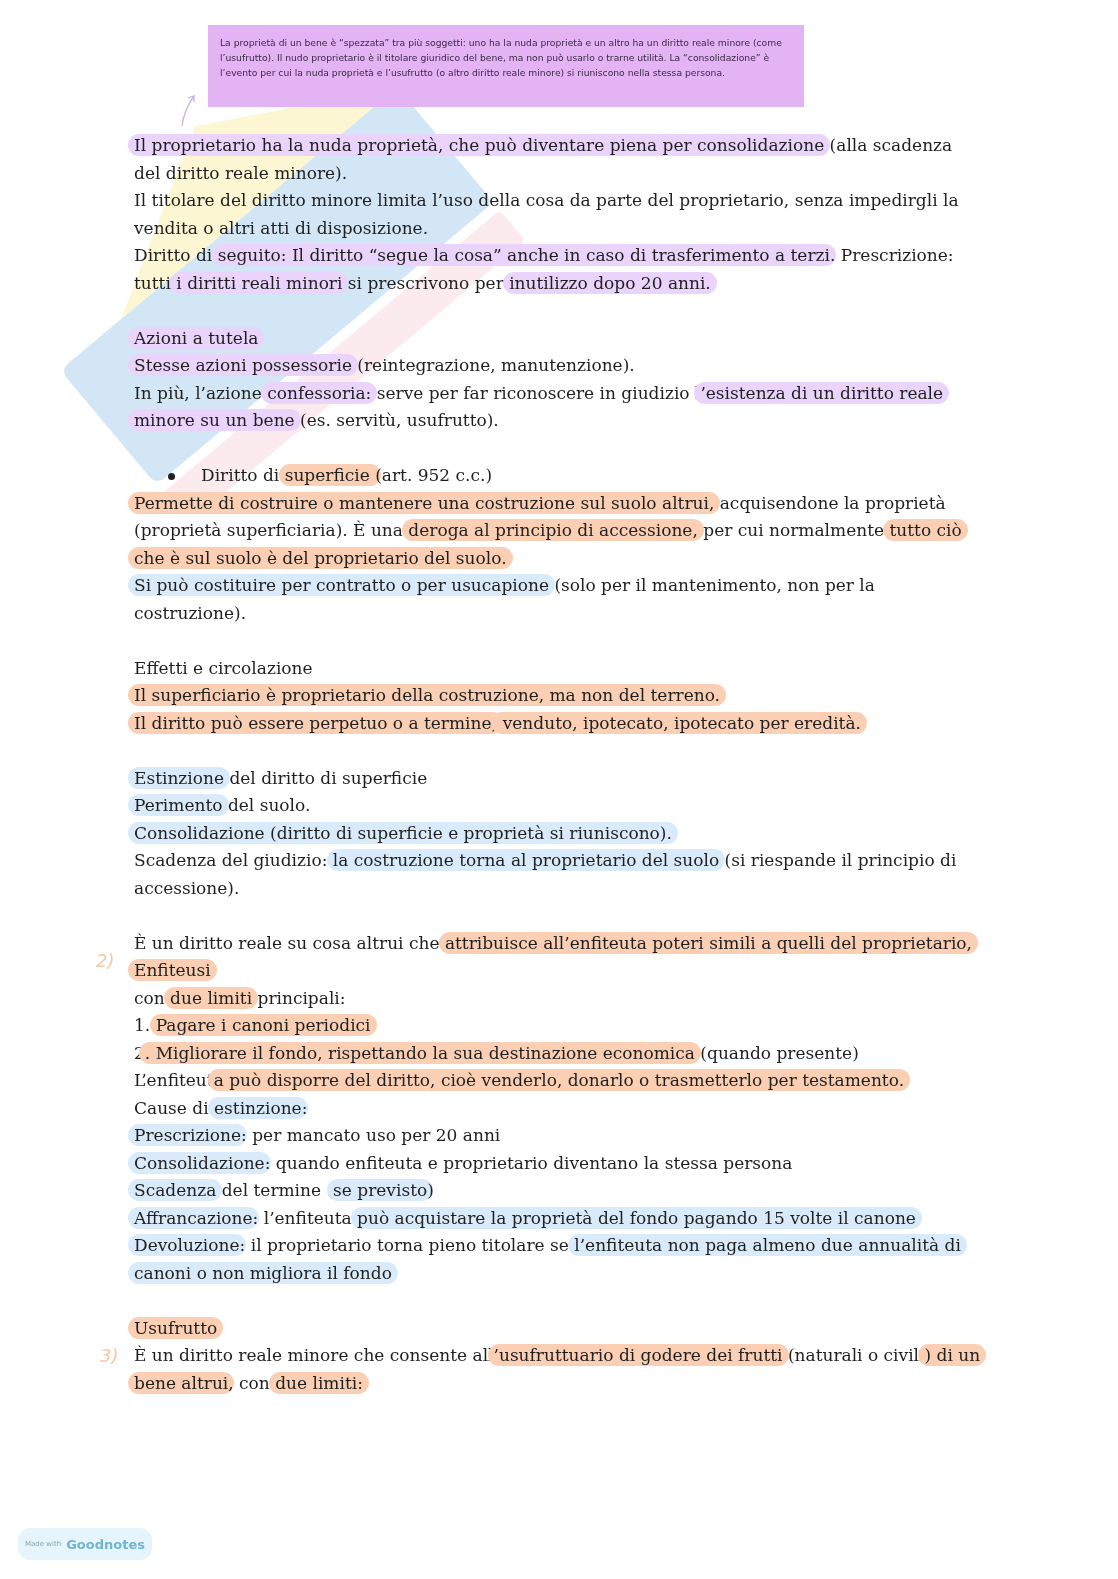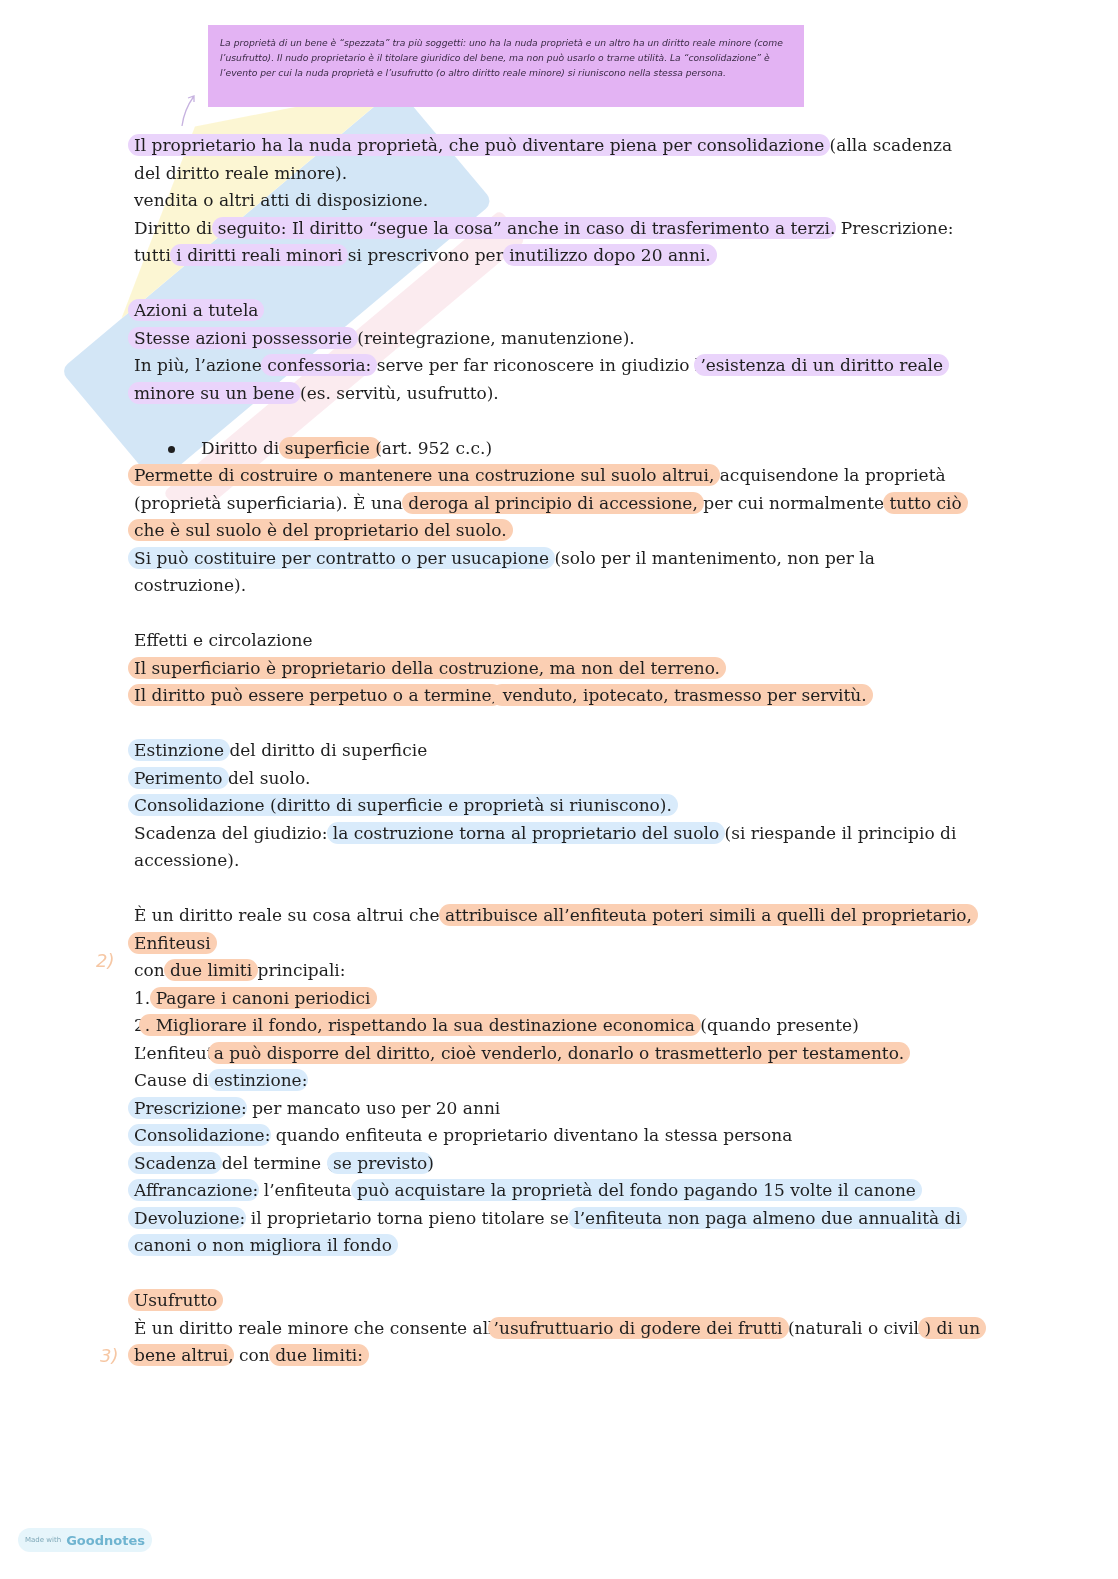--- a/index.html
+++ b/index.html
@@ -20,21 +20,20 @@
     opacity: 0.22;
   }
   .note-box {
     position: absolute;
     left: 208px; top: 25px;
     width: 596px; height: 82px;
     background: #e3b3f3;
     box-sizing: border-box;
     padding: 10px 12px;
     font-family: "DejaVu Sans", "Liberation Sans", sans-serif;
-    font-style: italic;
     font-size: 9.2px;
     line-height: 15px;
     color: #3a2a45;
   }
   .arrow {
     position: absolute; left: 176px; top: 90px;
     width: 24px; height: 40px;
   }
   .content {
     position: absolute;
@@ -58,21 +57,21 @@
   .margin-num {
     position: absolute;
     font-family: "DejaVu Sans", "Liberation Sans", sans-serif;
     font-size: 18px;
     color: #f6c7a4;
     font-style: italic;
   }
   .badge {
     position: absolute;
     left: 18px; top: 1528px;
-    width: 134px; height: 24px;
+    width: 134px; height: 32px;
     border-radius: 12px;
     background: #e6f5fb;
     display: flex; align-items: center; justify-content: center; gap: 5px;
     font-family: "DejaVu Sans", "Liberation Sans", sans-serif;
   }
   .badge .made { font-size: 7px; color: #7fa8b8; }
   .badge .brand { font-size: 13px; color: #6fb4d0; font-weight: bold; }
 </style>
 </head>
 <body>
@@ -91,20 +90,21 @@
 <svg class="arrow" viewBox="0 0 24 40">
   <path d="M6 36 Q8 20 18 6 M12 8 L18 6 L18 12" fill="none" stroke="#c7b3e0" stroke-width="1.3"></path>
 </svg>
 
 <div class="margin-num" style="left:96px; top:950px;">2)</div>
 <div class="margin-num" style="left:100px; top:1345px;">3)</div>
 
 <div class="content">
   <div class="line"><span class="hl p">Il proprietario ha la nuda proprietà, che può diventare piena per consolidazione</span><span> (alla scadenza</span></div>
   <div class="line"><span>del diritto reale minore).</span></div>
+  <div class="line"><span>Il titolare del diritto minore limita l’uso della cosa da parte del proprietario, senza impedirgli la</span></div>
   <div class="line"><span>vendita o altri atti di disposizione.</span></div>
   <div class="line"><span>Diritto di </span><span class="hl p">seguito: Il diritto “segue la cosa” anche in caso di trasferimento a terzi</span><span>. Prescrizione:</span></div>
   <div class="line"><span>tutti </span><span class="hl p">i diritti reali minori</span><span> si prescrivono per </span><span class="hl p">inutilizzo dopo 20 anni.</span></div>
   <div class="blank"></div>
 
   <div class="line"><span class="hl p">Azioni a tutela</span></div>
   <div class="line"><span class="hl p">Stesse azioni possessorie</span><span> (reintegrazione, manutenzione).</span></div>
   <div class="line"><span>In più, l’azione </span><span class="hl p">confessoria:</span><span> serve per far riconoscere in giudizio l</span><span class="hl p">’esistenza di un diritto reale</span></div>
   <div class="line"><span class="hl p">minore su un bene</span><span> (es. servitù, usufrutto).</span></div>
   <div class="blank"></div>
@@ -115,21 +115,21 @@
   </div>
   <div class="line"><span class="hl o">Permette di costruire o mantenere una costruzione sul suolo altrui,</span><span> acquisendone la proprietà</span></div>
   <div class="line"><span>(proprietà superficiaria). È una </span><span class="hl o">deroga al principio di accessione,</span><span> per cui normalmente </span><span class="hl o">tutto ciò</span></div>
   <div class="line"><span class="hl o">che è sul suolo è del proprietario del suolo.</span></div>
   <div class="line"><span class="hl b">Si può costituire per contratto o per usucapione</span><span> (solo per il mantenimento, non per la</span></div>
   <div class="line"><span>costruzione).</span></div>
   <div class="blank"></div>
 
   <div class="line"><span>Effetti e circolazione</span></div>
   <div class="line"><span class="hl o">Il superficiario è proprietario della costruzione, ma non del terreno.</span></div>
-  <div class="line"><span class="hl o">Il diritto può essere perpetuo o a termine;</span><span class="hl o"> venduto, ipotecato, trasmesso per servitù.</span></div>
+  <div class="line"><span class="hl o">Il diritto può essere perpetuo o a termine;</span><span class="hl o"> venduto, ipotecato, ipotecato per eredità.</span></div>
   <div class="blank"></div>
 
   <div class="line"><span class="hl b">Estinzione</span><span> del diritto di superficie</span></div>
   <div class="line"><span class="hl b">Perimento</span><span> del suolo.</span></div>
   <div class="line"><span class="hl b">Consolidazione (diritto di superficie e proprietà si riuniscono).</span></div>
   <div class="line"><span>Scadenza del giudizio: </span><span class="hl b">la costruzione torna al proprietario del suolo</span><span> (si riespande il principio di</span></div>
   <div class="line"><span>accessione).</span></div>
   <div class="blank"></div>
 
   <div class="line"><span>È un diritto reale su cosa altrui che </span><span class="hl o">attribuisce all’enfiteuta poteri simili a quelli del proprietario,</span></div>

